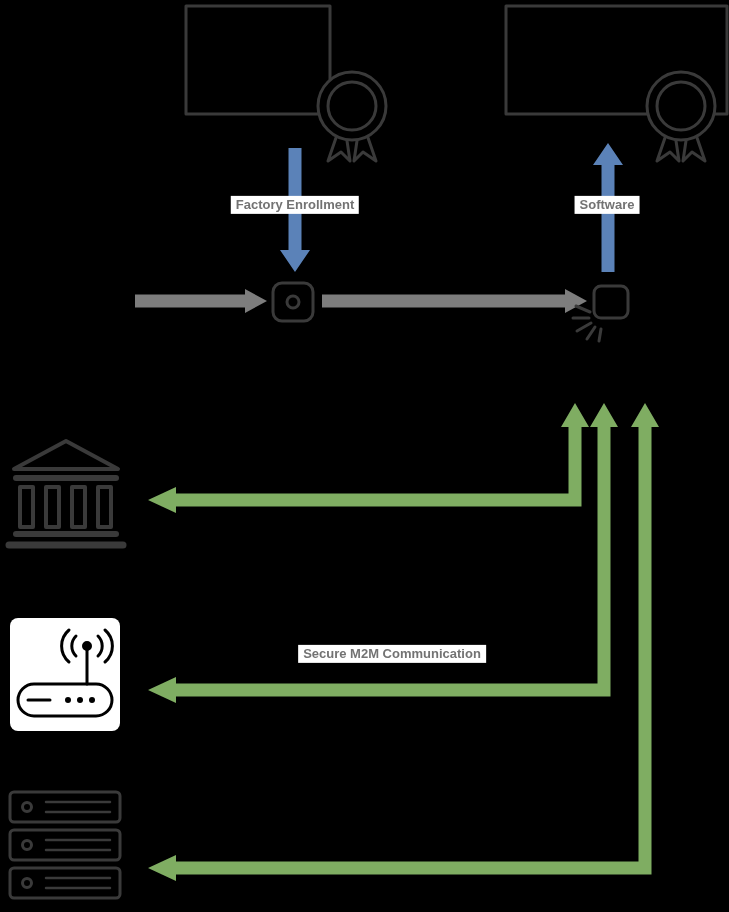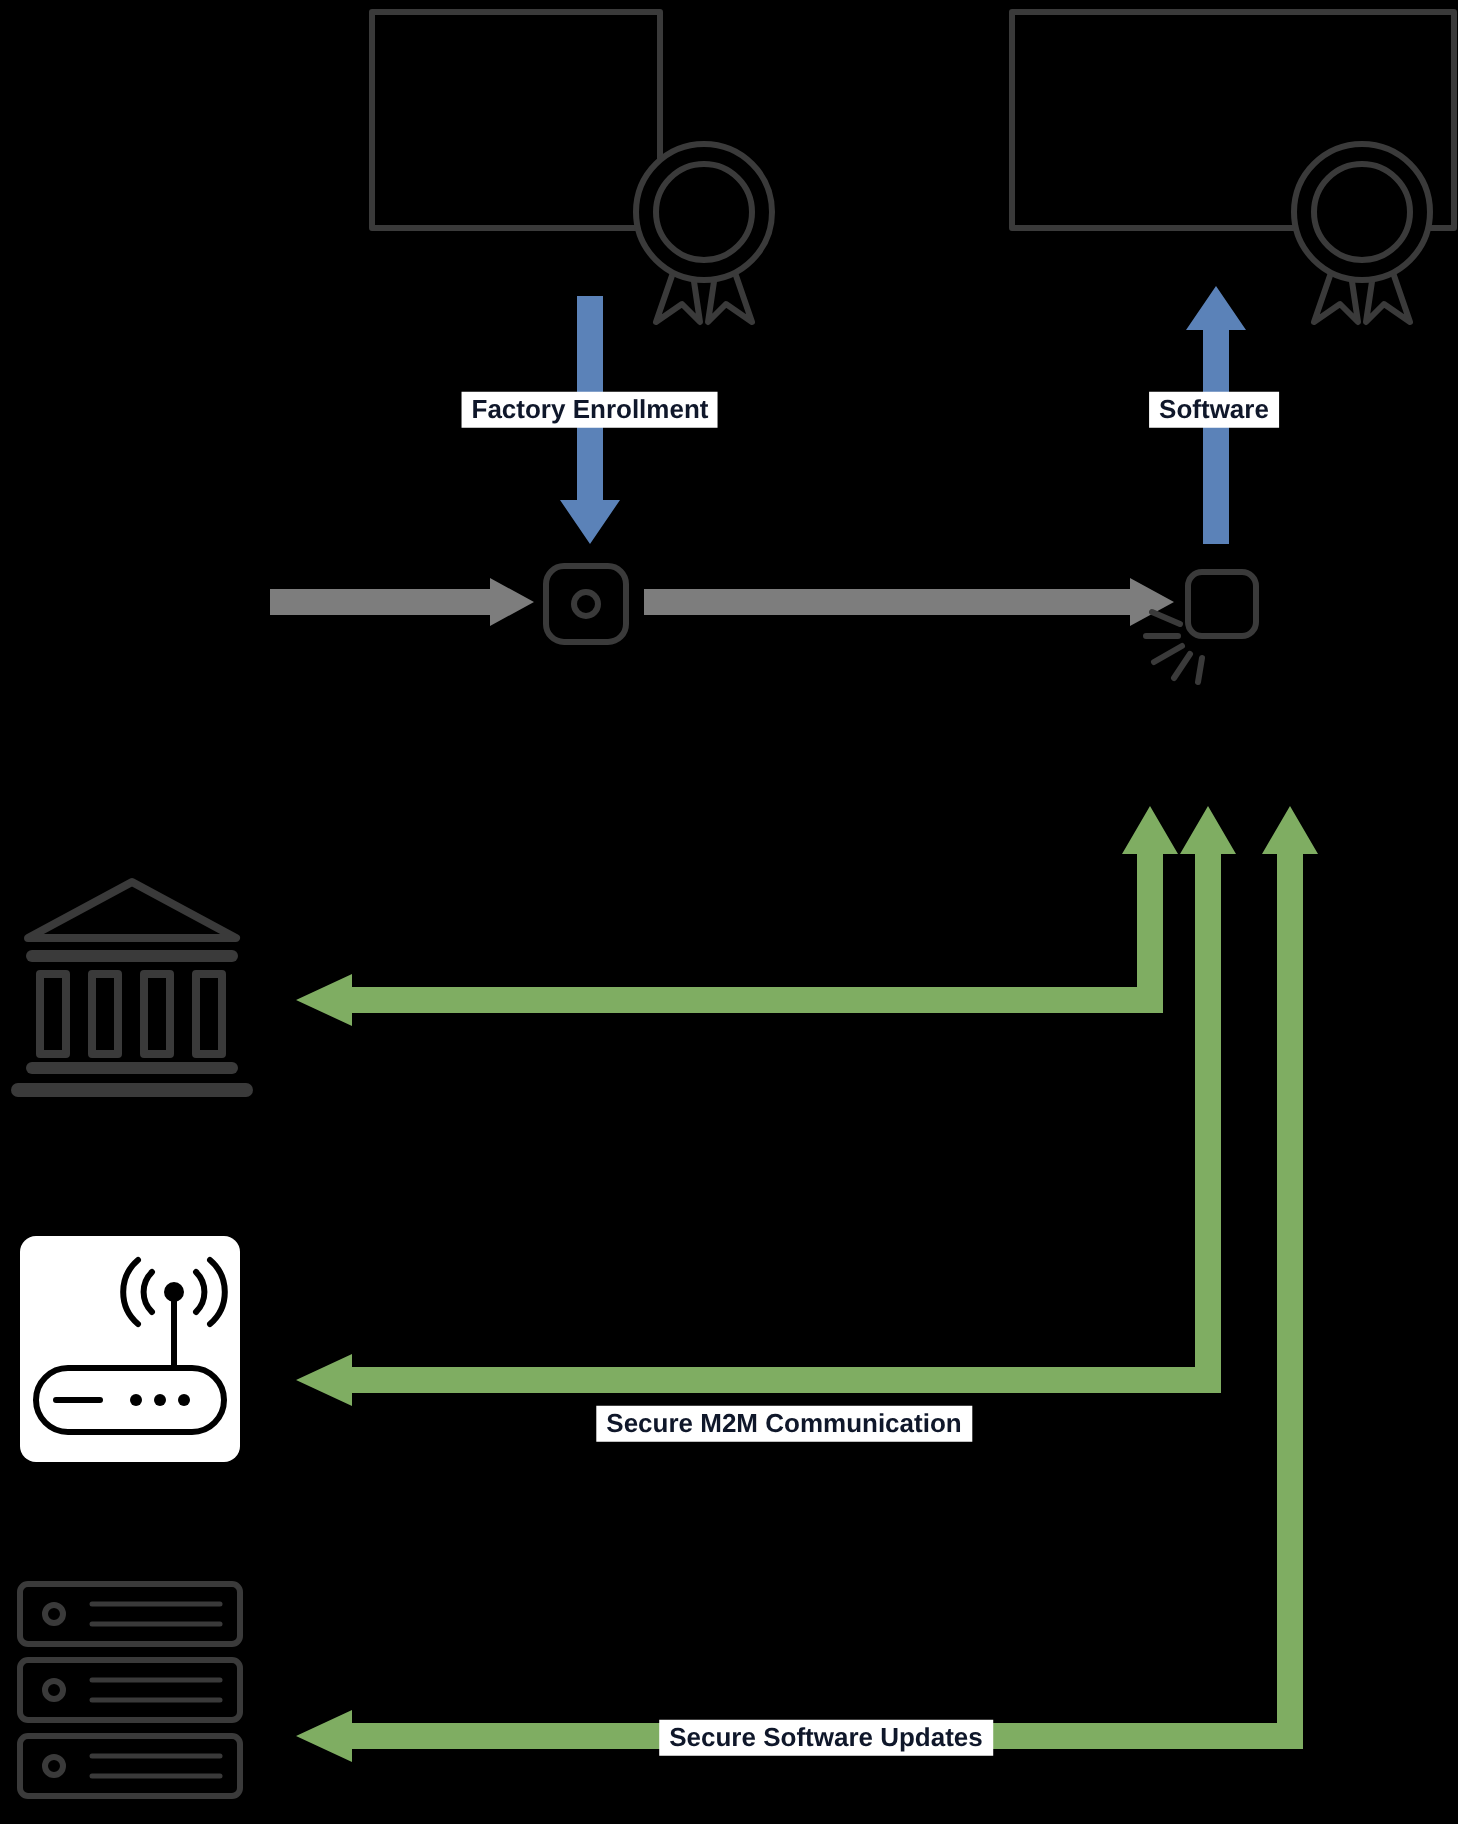--- a/index.html
+++ b/index.html
@@ -3,21 +3,21 @@
 <meta charset="utf-8">
 <style>
   html,body{margin:0;padding:0;background:#000;}
   body{width:729px;height:912px;overflow:hidden;font-family:"Liberation Sans",sans-serif;}
   .stage{position:relative;width:729px;height:912px;background:#000;}
   .stage > svg{position:absolute;left:0;top:0;}
   .lbl{
     position:absolute;
     transform:translate(-50%,-50%);
     background:#ffffff;
-    color:#0f172a;
+    color:#737373;
     font-weight:bold;
     font-size:13px;
     line-height:1.25;
     padding:1px 5px;
     white-space:nowrap;
   }
 </style>
 </head>
 <body>
 
@@ -113,17 +113,16 @@
       <line x1="46" y1="878" x2="110" y2="878" stroke-width="2.5"></line>
       <line x1="46" y1="888" x2="110" y2="888" stroke-width="2.5"></line>
     </g>
   </svg>
 
   <div class="lbl" style="left:295px;top:205px;">Factory Enrollment</div>
 
   <div class="lbl" style="left:607px;top:205px;">Software</div>
 
 
-  <div class="lbl" style="left:392px;top:712px;">Secure M2M Communication</div>
+  <div class="lbl" style="left:392px;top:654px;">Secure M2M Communication</div>
 
-  <div class="lbl" style="left:413px;top:869px;">Secure Software Updates</div>
 
 </div>
 
 </body></html>

